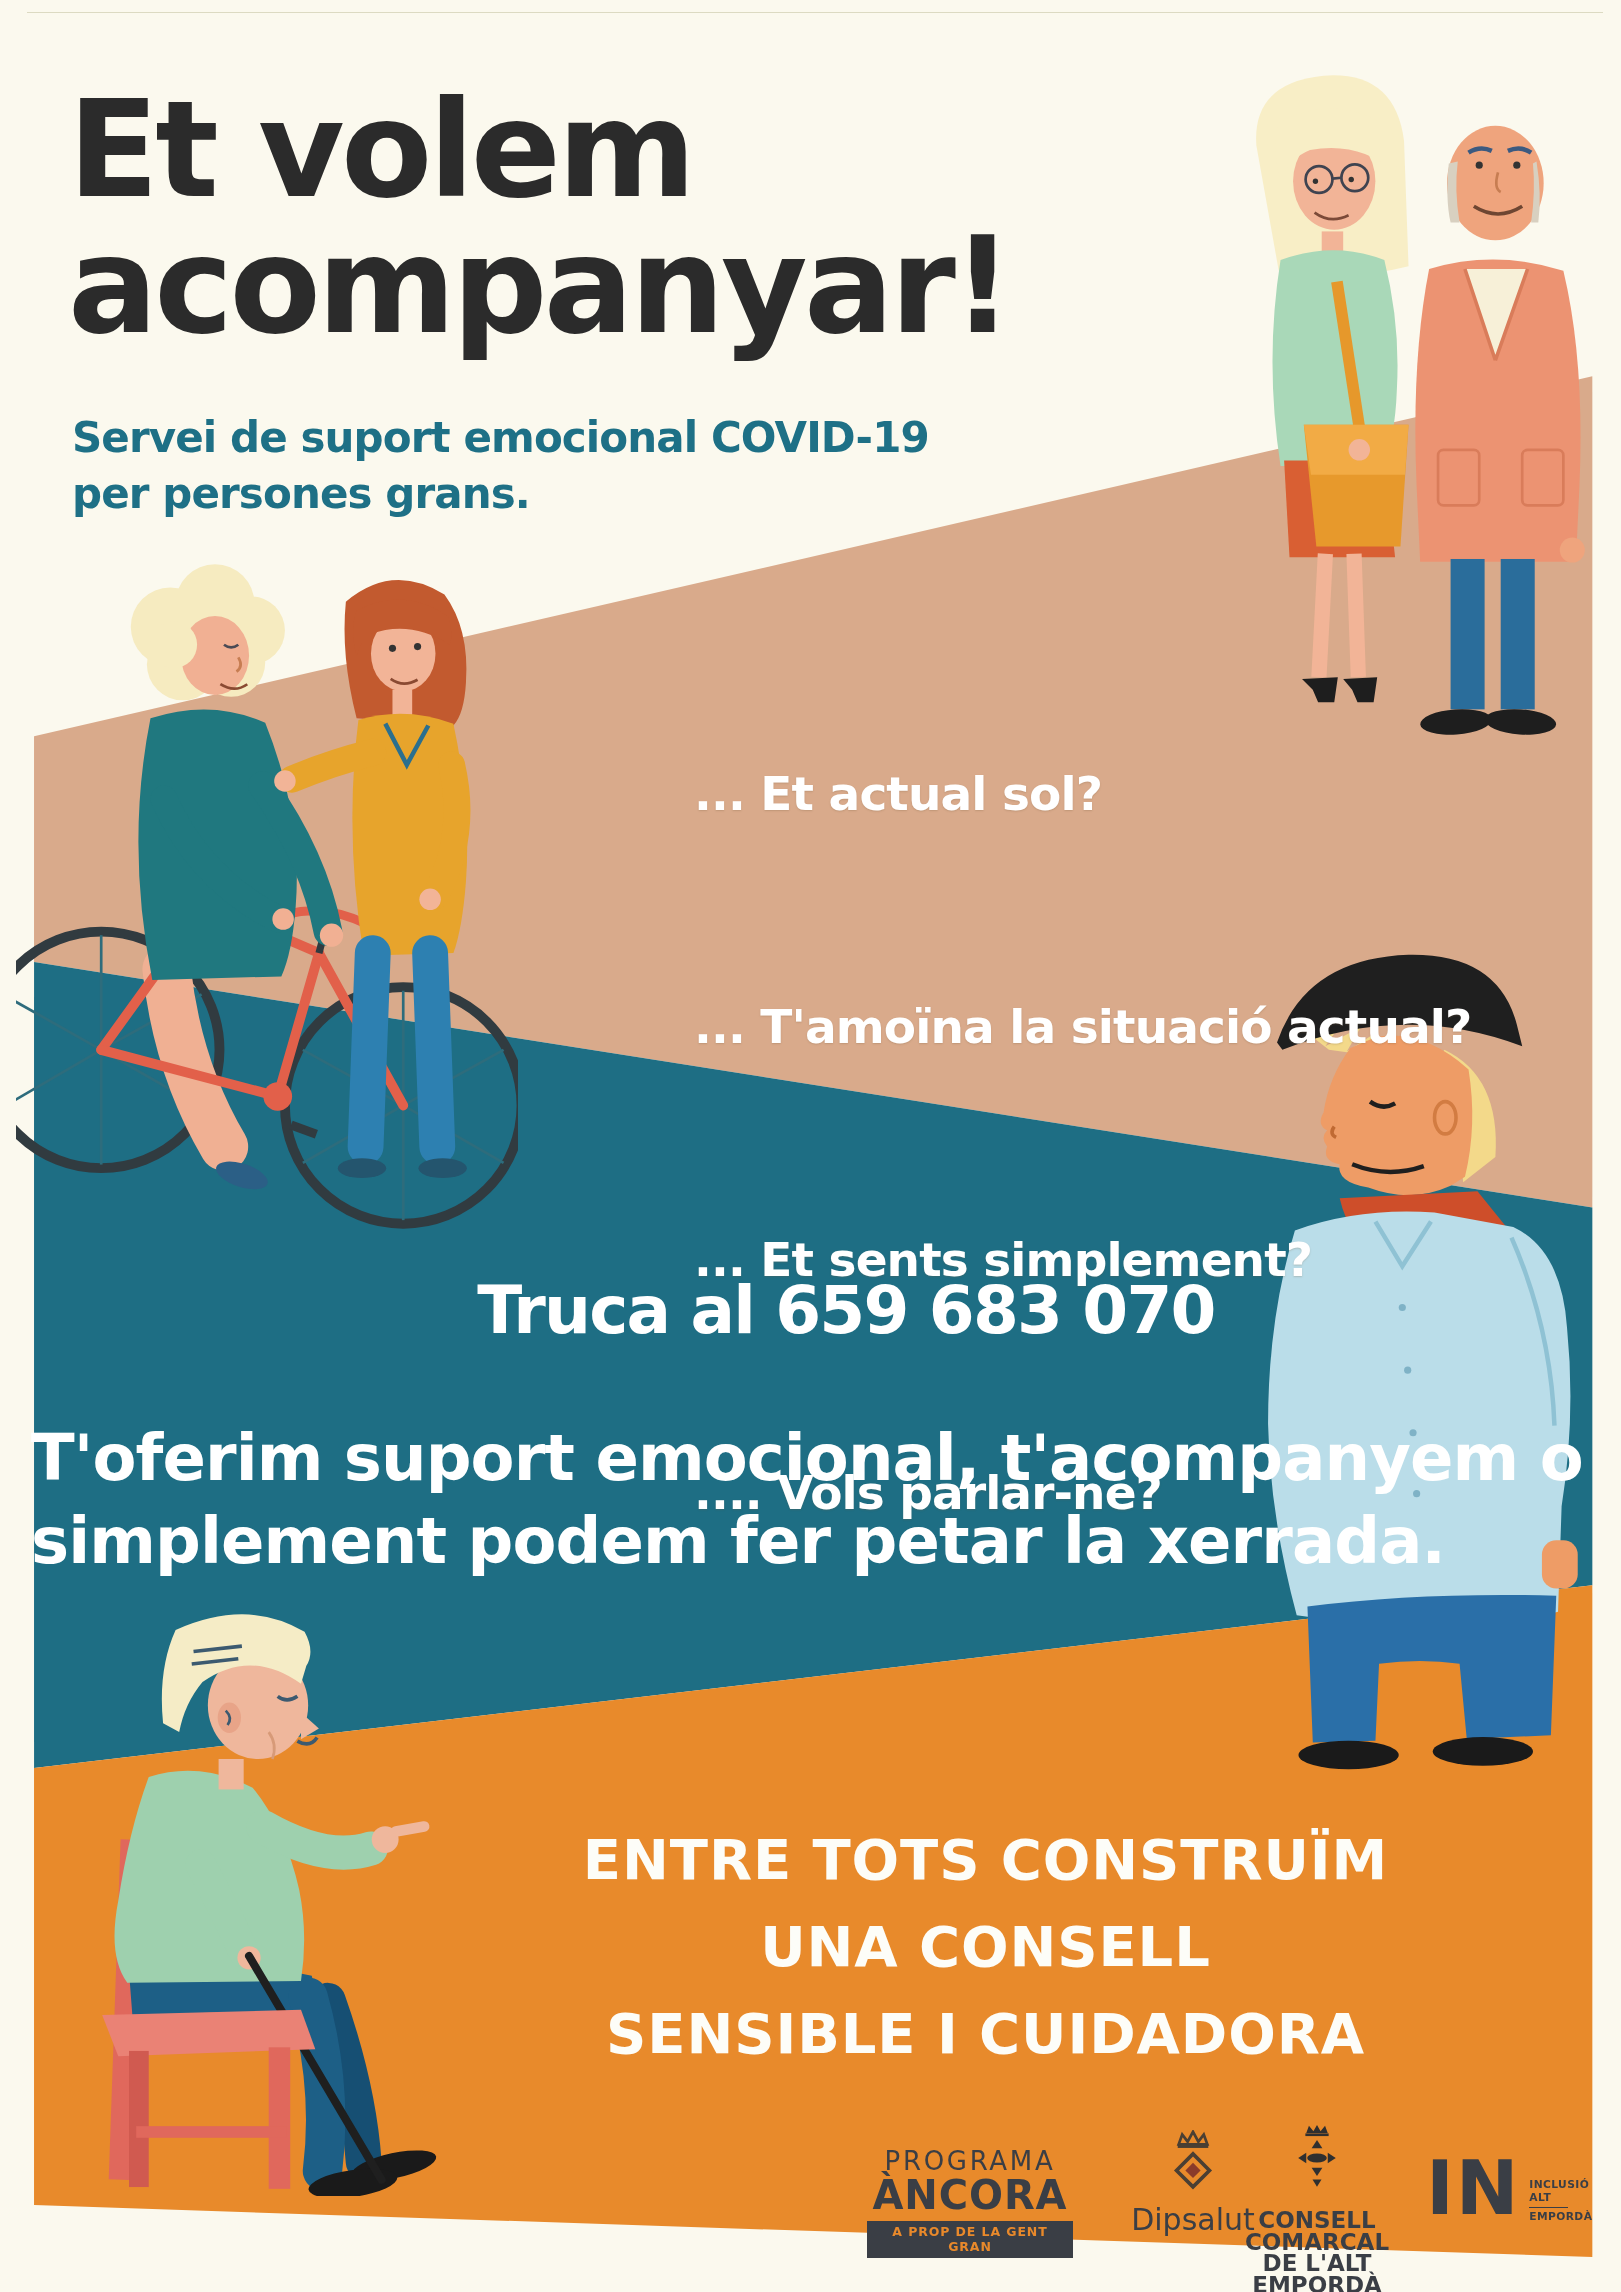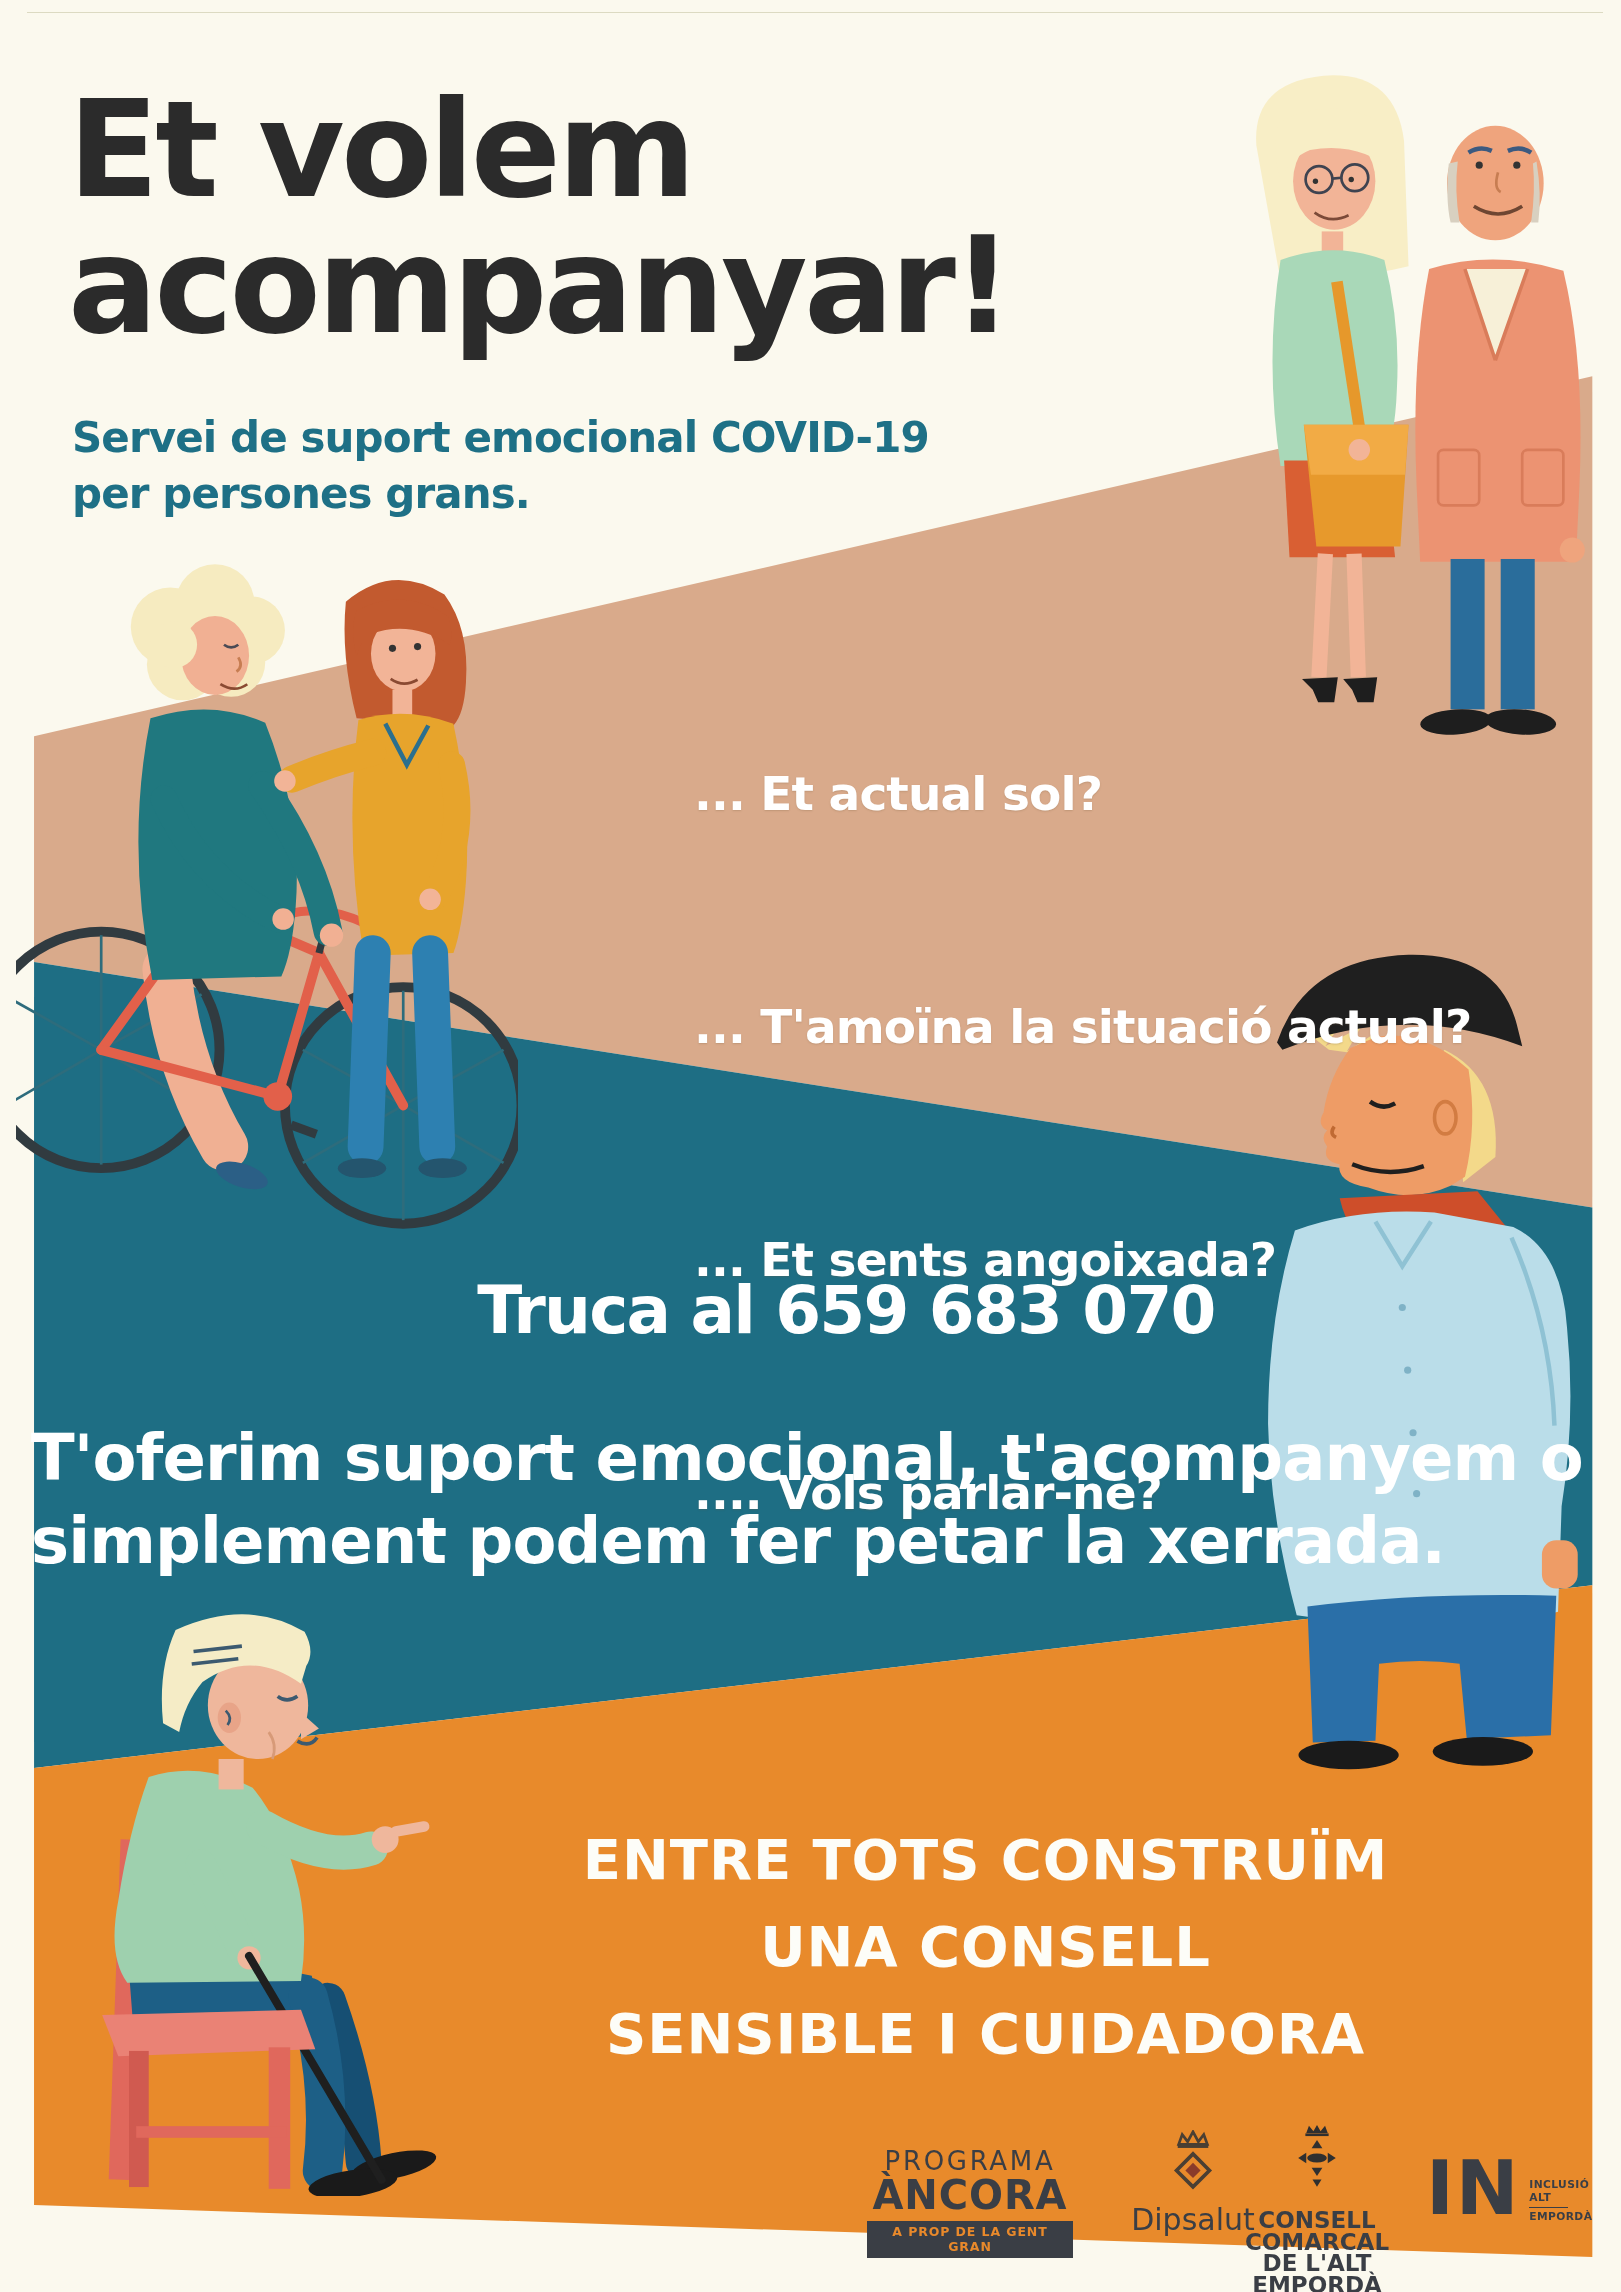--- a/index.html
+++ b/index.html
@@ -262,21 +262,21 @@
     </g>
   </svg>
 
   <div class="txt title"><span>Et volem</span><br><span>acompanyar!</span></div>
 
   <div class="txt subtitle"><span>Servei de suport emocional COVID-19</span><br><span>per persones grans.</span></div>
 
   <div class="txt questions">
     <div class="q">... Et actual sol?</div>
     <div class="q">... T'amoïna la situació actual?</div>
-    <div class="q">... Et sents angoixada?</div>
+    <div class="q">... Et sents simplement?</div>
     <div class="q">.... Vols parlar-ne?</div>
   </div>
 
   <div class="txt phone">Truca al 659 683 070</div>
 
   <div class="txt offer"><span>T'oferim suport emocional, t'acompanyem o</span><br><span>simplement podem fer petar la xerrada.</span></div>
 
   <div class="txt slogan"><span>ENTRE TOTS CONSTRUÏM</span><br><span>UNA CONSELL</span><br><span>SENSIBLE I CUIDADORA</span></div>
 
   <div class="logo ancora">

